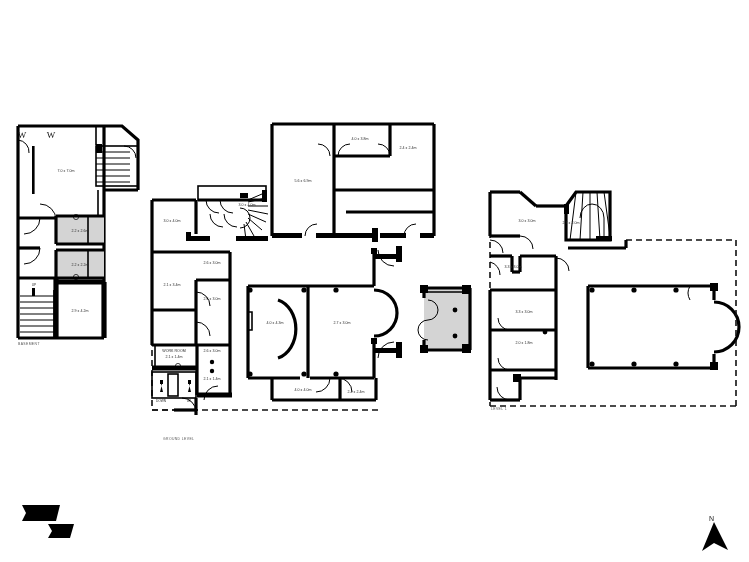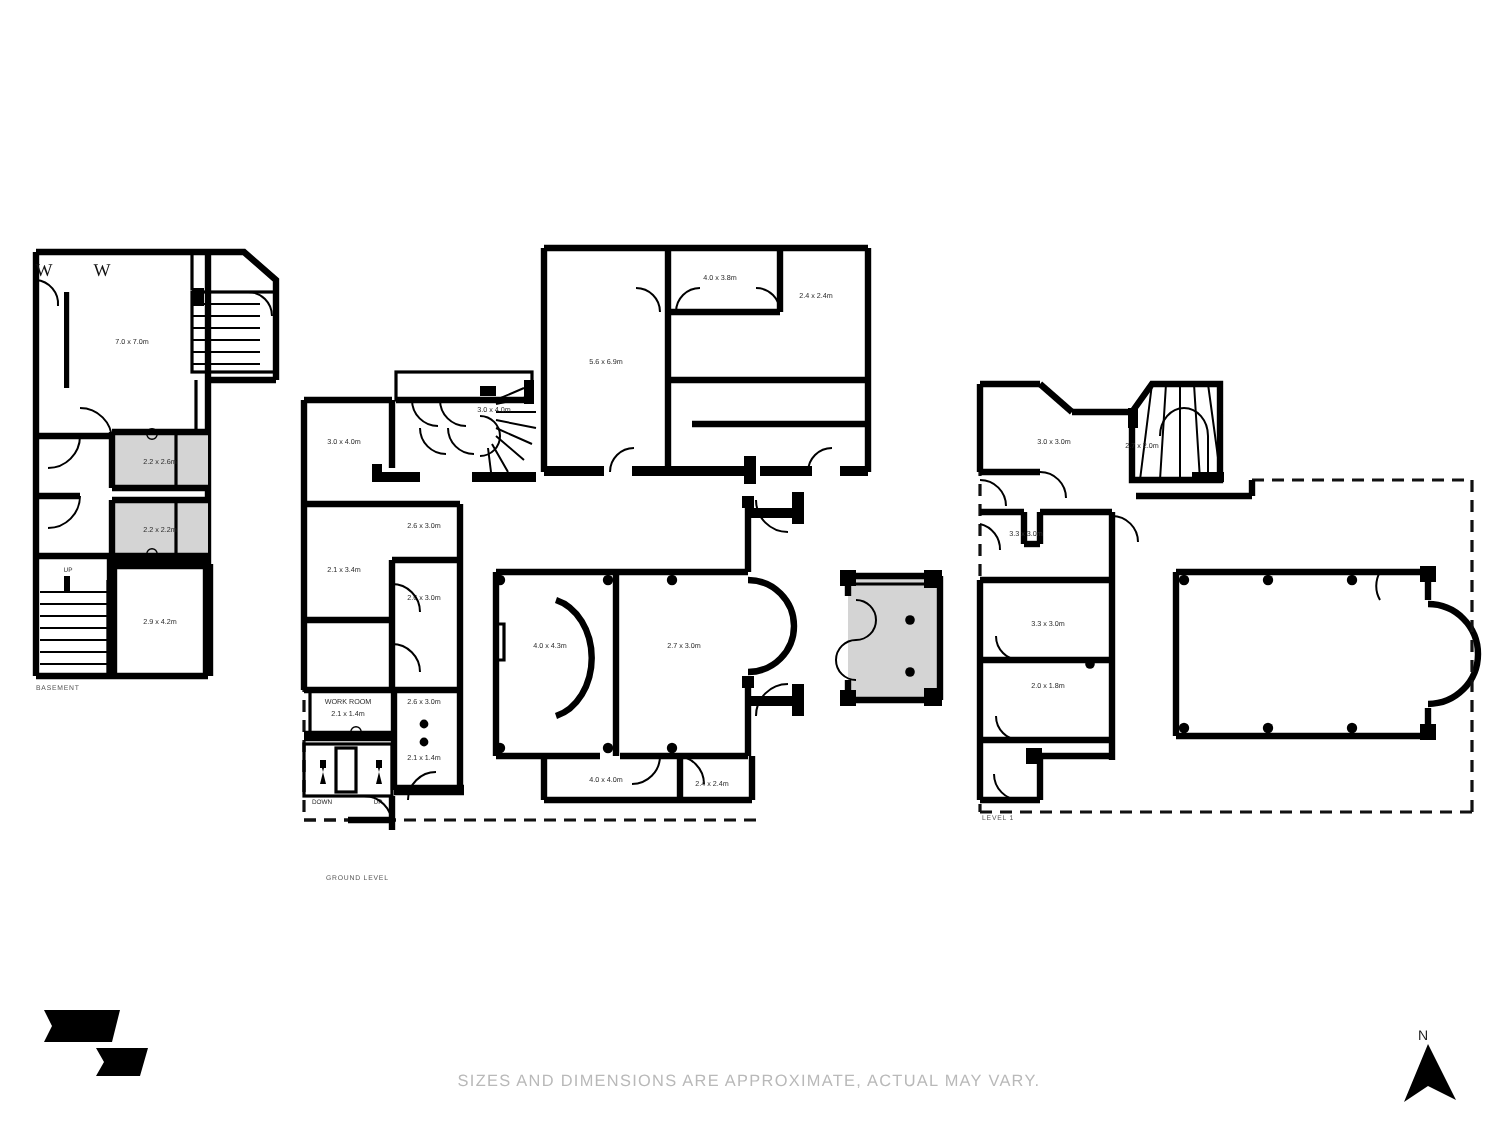--- a/index.html
+++ b/index.html
@@ -370,15 +370,14 @@
       <path class="blk" d="M48,524 L74,524 L70,538 L48,538 L52,531 Z"></path>
     </g>
 
     <g>
       <path class="blk" d="M714,522 L728,550 L714,543 L702,551 Z"></path>
     </g>
   </svg>
 
   <div class="north-label">N</div>
 
-  <div class="disclaimer">SIZES AND DIMENSIONS ARE APPROXIMATE, ACTUAL MAY VARY.</div>
 
 </div>
 
 </body></html>

